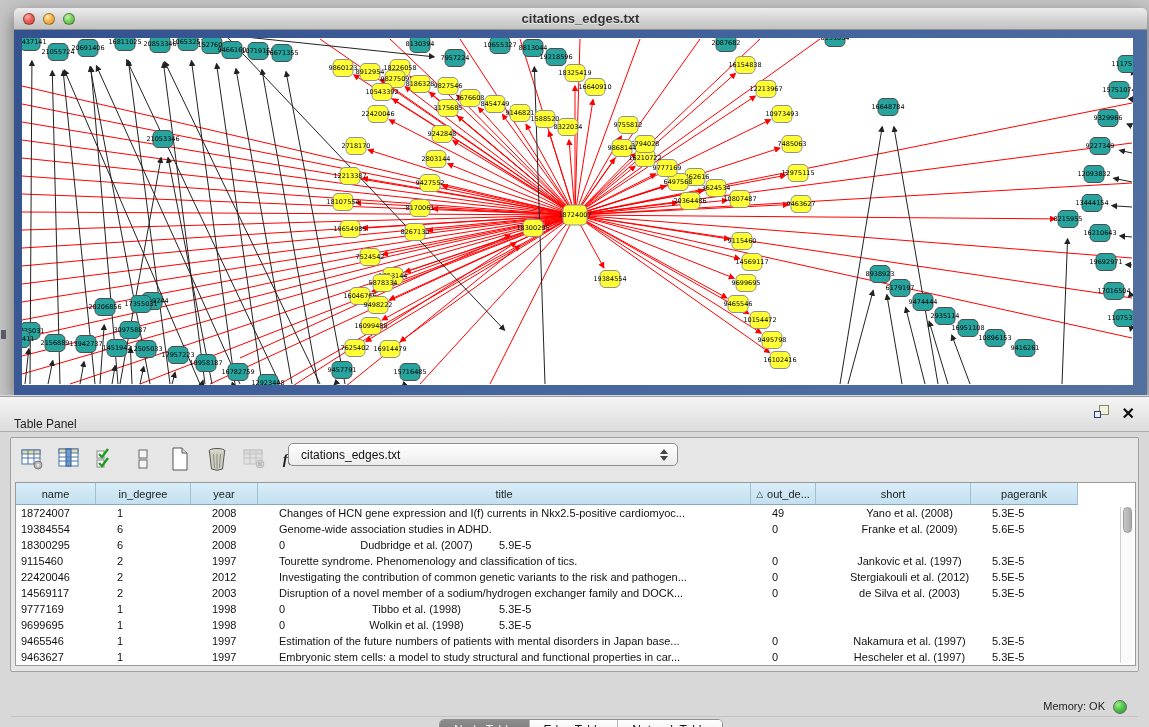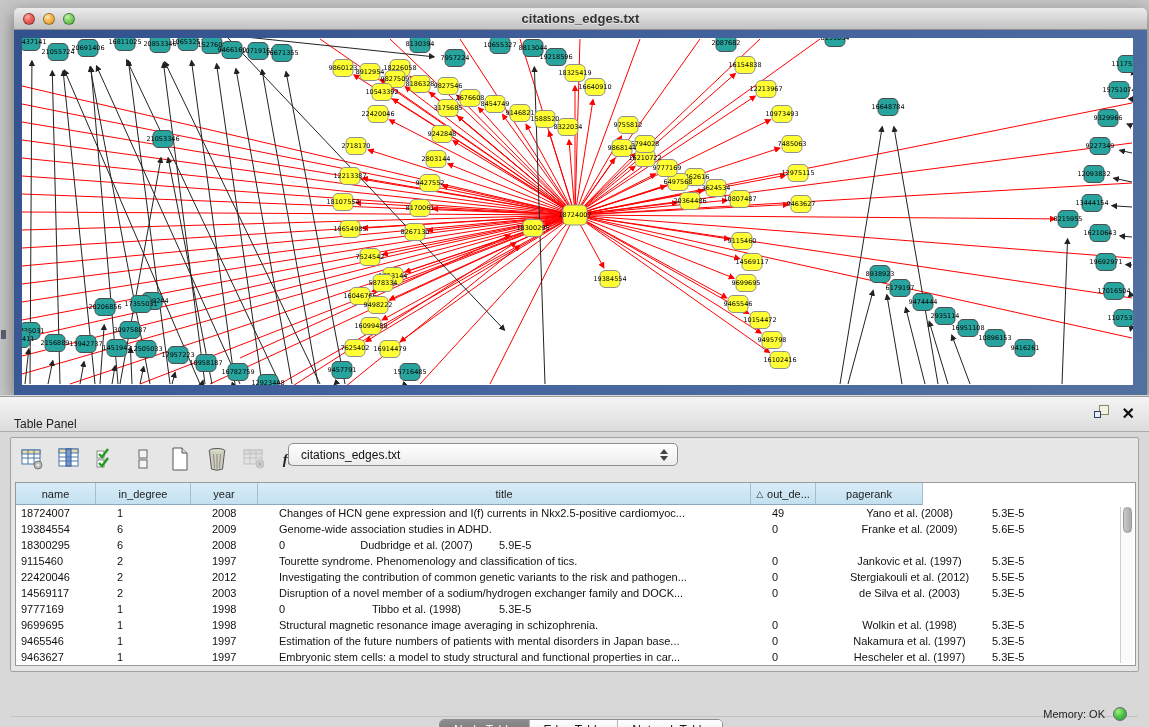--- a/index.html
+++ b/index.html
@@ -67,21 +67,21 @@
 
   
   .tabstrip { position:absolute; left:0; top:278px; width:100%; height:28px; border-top:1px solid #c2c2c2; }
   .segments { position:absolute; left:428px; top:2px; height:21px; display:flex;
     border:1px solid #8f8f8f; border-radius:5px; overflow:hidden; background:#f6f6f6; box-shadow:0 1px 1px rgba(255,255,255,.8); }
   .seg { padding:0 14px; font-size:12px; color:#1a1a1a; display:flex; align-items:center; background:linear-gradient(#fdfdfd,#ededed);
     border-right:1px solid #b5b5b5; }
   .seg:last-child { border-right:none; }
   .seg.active { background:linear-gradient(#8d8d8d,#6f6f6f); color:#f4f4f4; }
 
-  .statusbar { position:absolute; left:0; top:305px; width:100%; height:27px; display:flex; align-items:center; justify-content:flex-end; }
+  .statusbar { position:absolute; left:0; top:305px; width:100%; height:27px; display:flex; align-items:flex-start; justify-content:flex-end; }
   .mem-label { font-size:11px; color:#222; margin-right:8px; }
   .mem-dot { width:14px; height:14px; border-radius:50%; margin-right:22px;
     background:radial-gradient(circle at 35% 30%, #9cf07e, #43bb43 55%, #2f9a32); border:1px solid #6a6a6a; }
 
   .desk-mark { position:absolute; left:1px; top:330px; width:5px; height:9px; background:#5a5a6a; }
 </style>
 </head>
 <body>
 
 <div class="net-window">
@@ -808,20 +808,23 @@
           <div class="th" style="width: 67px;">
             <span>year</span>
           </div>
           <div class="th" style="width: 493px;">
             <span>title</span>
           </div>
           <div class="th" style="width: 65px;">
             <span class="sortglyph">△</span>
             <span>out_de...</span>
           </div>
+          <div class="th" style="width: 155px;">
+            <span>short</span>
+          </div>
           <div class="th" style="width: 107px;">
             <span>pagerank</span>
           </div>
         </div>
       <div id="tbody">
           <div class="trow" style="top: 22px;">
             <div class="td" style="width: 96px;">18724007</div>
             <div class="td" style="width: 95px;">1</div>
             <div class="td" style="width: 67px;">2008</div>
             <div class="td" style="width: 493px;">Changes of HCN gene expression and I(f) currents in Nkx2.5-positive cardiomyoc...</div>
@@ -878,21 +881,20 @@
             <div class="td" style="width: 95px;">1</div>
             <div class="td" style="width: 67px;">1998</div>
             <div class="td" style="width: 65px;">0</div>
             <div class="td center" style="width: 155px;">Tibbo et al. (1998)</div>
             <div class="td" style="width: 107px;">5.3E-5</div>
           </div>
           <div class="trow" style="top: 134px;">
             <div class="td" style="width: 96px;">9699695</div>
             <div class="td" style="width: 95px;">1</div>
             <div class="td" style="width: 67px;">1998</div>
-            <div class="td" style="width: 493px;">Structural magnetic resonance image averaging in schizophrenia.</div>
             <div class="td" style="width: 65px;">0</div>
             <div class="td center" style="width: 155px;">Wolkin et al. (1998)</div>
             <div class="td" style="width: 107px;">5.3E-5</div>
           </div>
           <div class="trow" style="top: 150px;">
             <div class="td" style="width: 96px;">9465546</div>
             <div class="td" style="width: 95px;">1</div>
             <div class="td" style="width: 67px;">1997</div>
             <div class="td" style="width: 493px;">Estimation of the future numbers of patients with mental disorders in Japan base...</div>
             <div class="td" style="width: 65px;">0</div>

